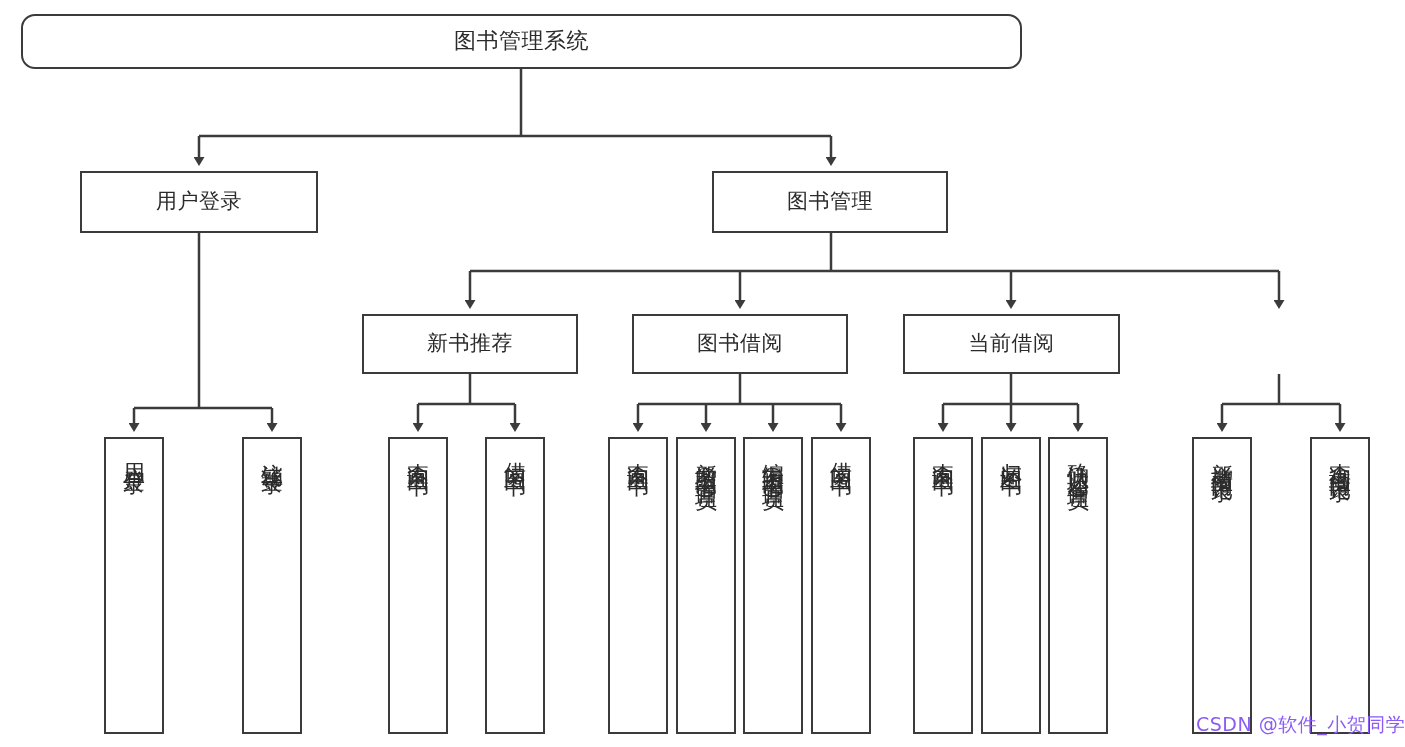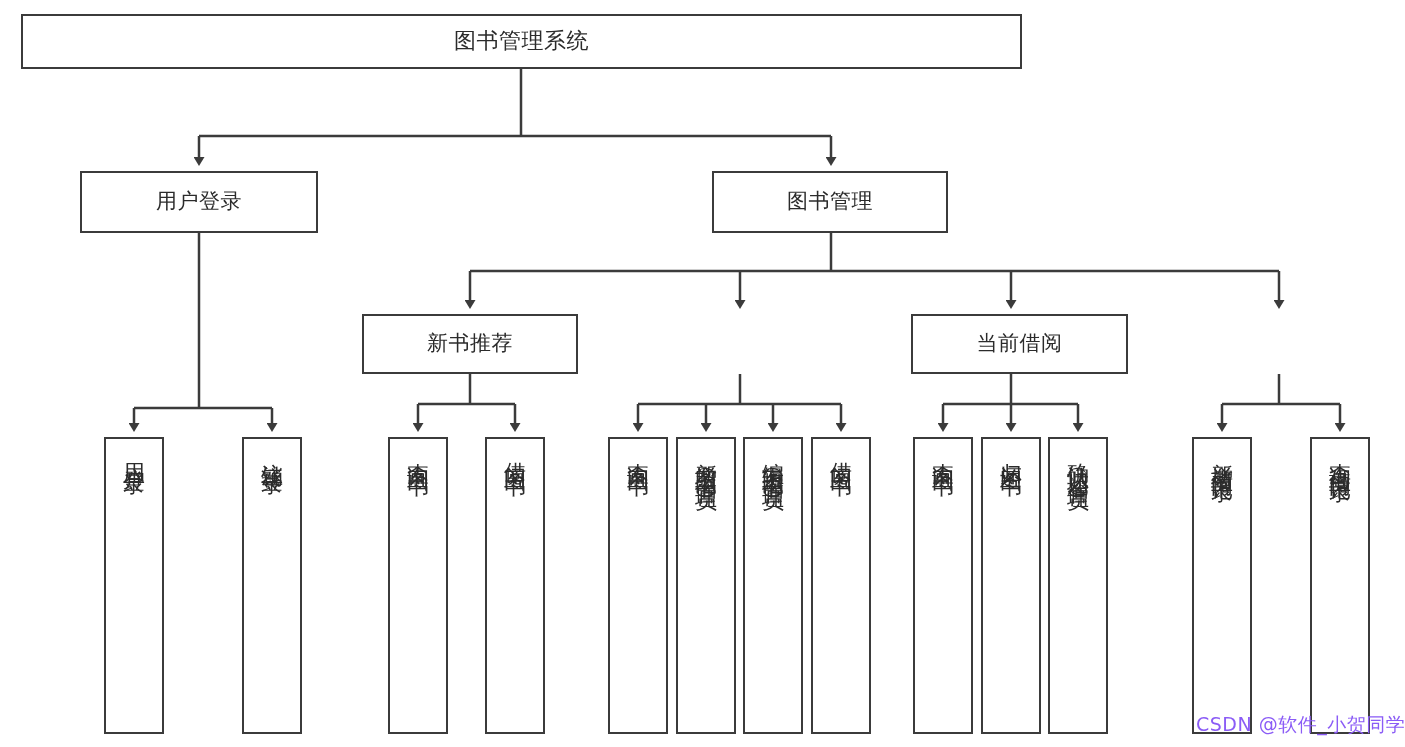--- a/index.html
+++ b/index.html
@@ -34,20 +34,21 @@
     justify-content: center;
     color: #2b2b2b;
   }
   .node-h {
     font-size: 21px;
     letter-spacing: 0.5px;
     line-height: 1.1;
   }
   .node-root {
     font-size: 22px;
+    border-radius: 14px;
   }
   .node-v {
     align-items: flex-start;
     justify-content: center;
     padding-top: 6px;
   }
   .vtext {
     writing-mode: vertical-rl;
     text-orientation: upright;
     font-size: 22px;
@@ -126,21 +127,24 @@
   <div class="node node-h" style="left:80px; top:171px; width:238px; height:62px;">
     <span>用户登录</span>
   </div>
   <div class="node node-h" style="left:362px; top:314px; width:216px; height:60px;">
     <span>新书推荐</span>
   </div>
 
   <div class="node node-h" style="left:712px; top:171px; width:236px; height:62px;">
     <span>图书管理</span>
   </div>
-  <div class="node node-h" style="left:903px; top:314px; width:217px; height:60px;margin-left:8px;">
+  <div class="node node-h" style="left:632px; top:314px; width:216px; height:60px;">
+    <span>图书借阅</span>
+  </div>
+  <div class="node node-h" style="left:903px; top:314px; width:217px; height:60px;">
     <span>当前借阅</span>
   </div>
 
   <div class="node node-v" style="left:104px; top:437px; width:60px; height:297px;">
     <span class="vtext">用户登录</span>
   </div>
   <div class="node node-v" style="left:242px; top:437px; width:60px; height:297px;">
     <span class="vtext">注销登录</span>
   </div>
 

